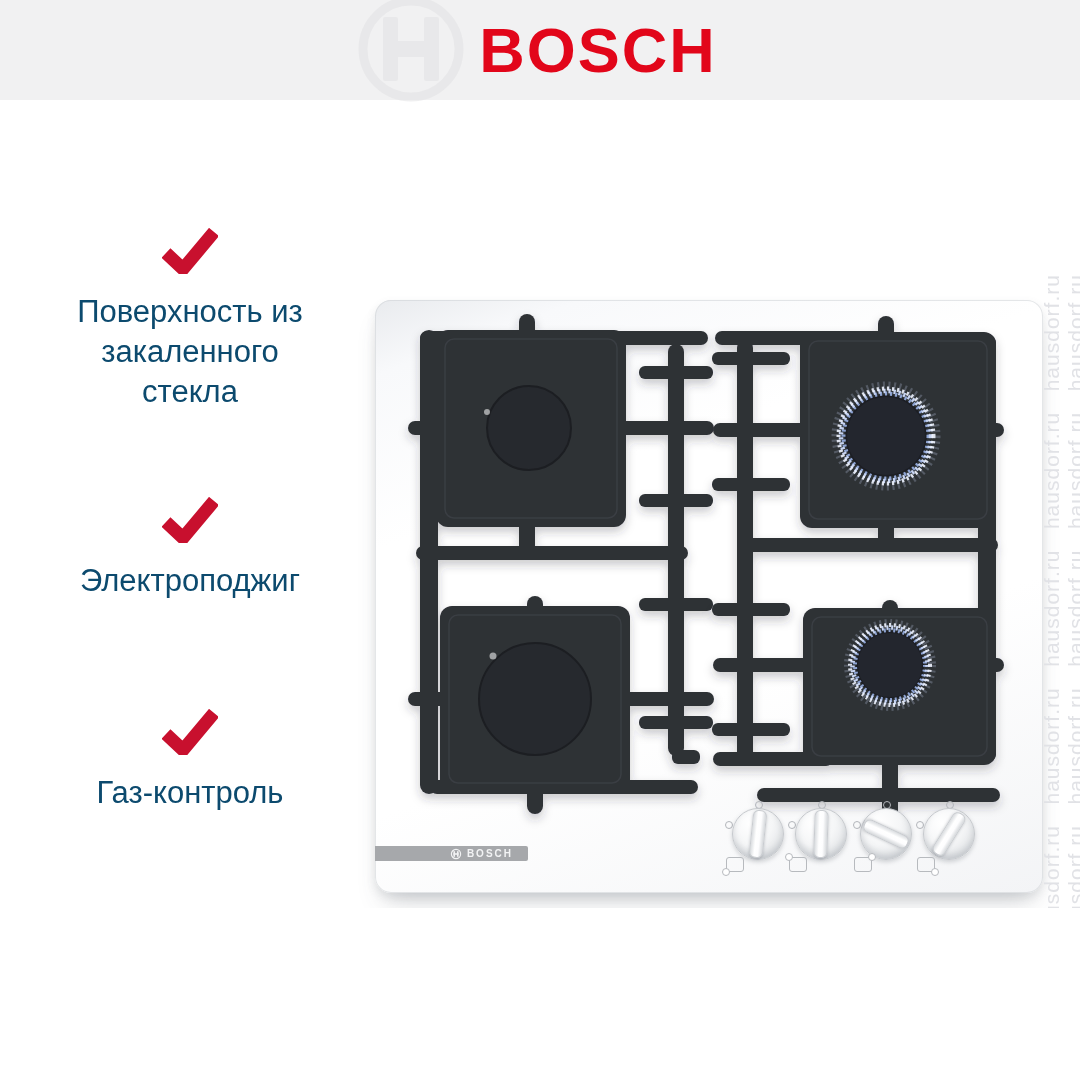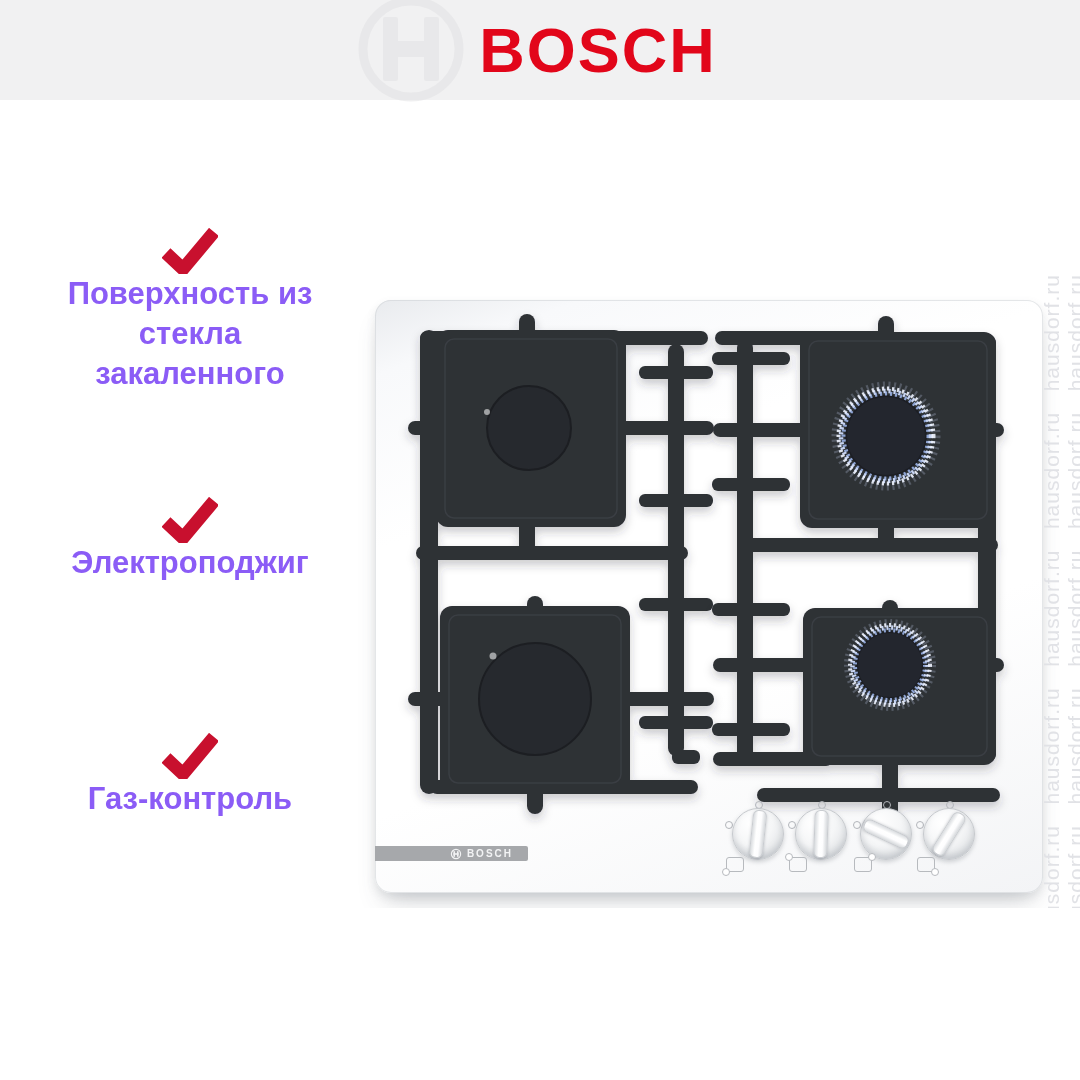--- a/index.html
+++ b/index.html
@@ -8,23 +8,23 @@
 
   
   .header{position:absolute;left:0;top:0;width:1080px;height:100px;background:#f1f1f2;}
   .anchor-logo{position:absolute;left:352px;top:-10px;width:118px;height:118px;opacity:.55;}
   .brand{position:absolute;left:598px;top:14px;transform:translateX(-50%);
          font-size:63px;font-weight:800;letter-spacing:2px;color:#e2061a;white-space:nowrap;}
 
   
   .feature{position:absolute;left:20px;width:340px;text-align:center;}
   .feature .check{display:block;margin:0 auto;}
-  .feature .lines{font-size:31px;line-height:40px;font-weight:700;color:#8b5cf6;}
+  .feature .lines{margin-top:18px;font-size:31px;line-height:40px;font-weight:400;color:#0c4a6e;}
   .feature .lines span{display:block;}
-  #f1{top:228px;} #f2{top:497px;} #f3{top:733px;}
+  #f1{top:228px;} #f2{top:497px;} #f3{top:709px;}
 
   
   .hob{position:absolute;left:375px;top:300px;width:668px;height:593px;border-radius:16px;
        background:linear-gradient(160deg,#e9ebee 0%,#f8f9fb 9%,#ffffff 30%,#ffffff 62%,#f3f4f6 100%);
        box-shadow:inset 0 0 0 1px rgba(205,209,214,.55), 0 16px 26px -10px rgba(70,75,85,.28), 0 4px 10px rgba(90,95,105,.12);}
   .hob svg.grates{position:absolute;left:0;top:0;}
 
   
   .knob{position:absolute;width:50px;height:50px;top:508px;}
   #knob1{left:357px;} #knob2{left:420px;} #knob3{left:485px;} #knob4{left:548px;}
@@ -66,22 +66,22 @@
     </svg>
     <div class="brand">BOSCH</div>
   </div>
 
   <div class="feature" id="f1">
     <svg class="check" width="56" height="46" viewBox="0 0 56 46">
       <path d="M4 25 L21 41 L52 4" fill="none" stroke="#c8102e" stroke-width="13" stroke-linecap="butt" stroke-linejoin="miter"></path>
     </svg>
     <div class="lines">
       <span>Поверхность из</span>
+      <span>закаленного</span>
       <span>стекла</span>
-      <span>закаленного</span>
     </div>
   </div>
 
   <div class="feature" id="f2">
     <svg class="check" width="56" height="46" viewBox="0 0 56 46">
       <path d="M4 25 L21 41 L52 4" fill="none" stroke="#c8102e" stroke-width="13" stroke-linecap="butt" stroke-linejoin="miter"></path>
     </svg>
     <div class="lines">
       <span>Электроподжиг</span>
     </div>

